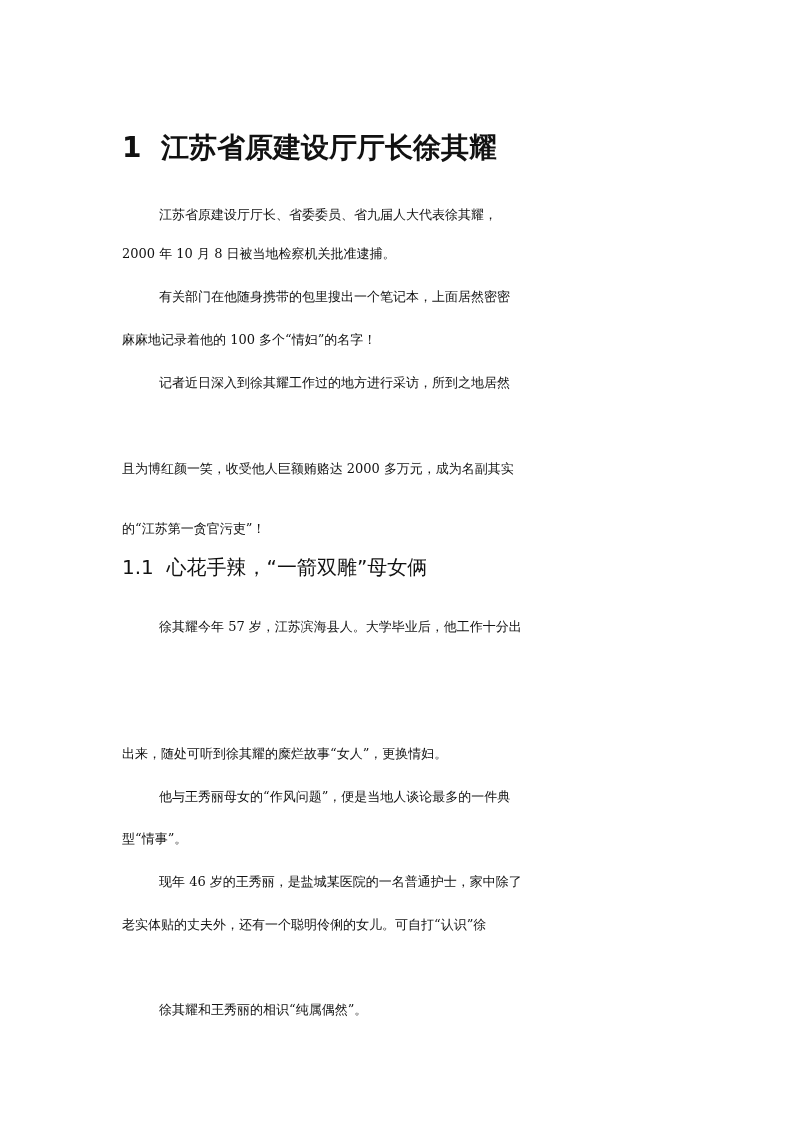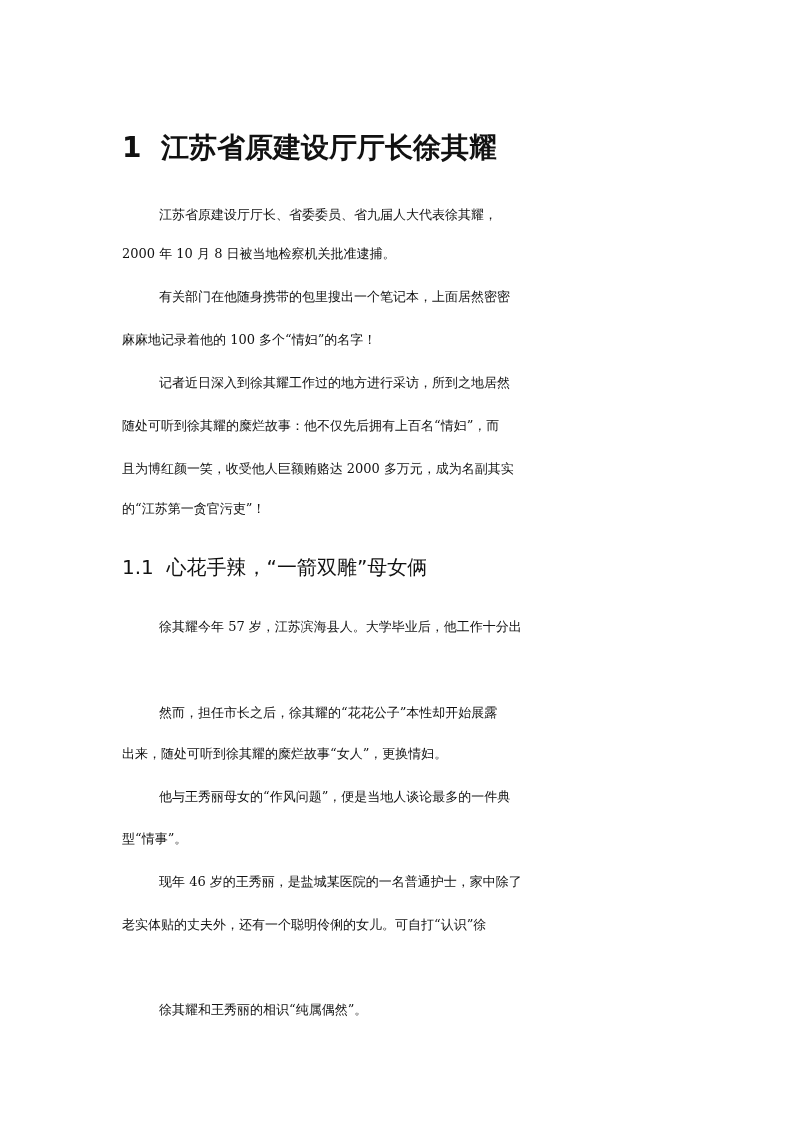--- a/index.html
+++ b/index.html
@@ -19,29 +19,27 @@
 <div class="page">
   <div class="h1">
     <span>1</span>&nbsp;&nbsp;<span>江苏省原建设厅厅长徐其耀</span>
   </div>
 
   <div class="line ind" style="top:203px">江苏省原建设厅厅长、省委委员、省九届人大代表徐其耀，</div>
   <div class="line" style="top:242px">2000 年 10 月 8 日被当地检察机关批准逮捕。</div>
   <div class="line ind" style="top:285px">有关部门在他随身携带的包里搜出一个笔记本，上面居然密密</div>
   <div class="line" style="top:328px">麻麻地记录着他的 100 多个“情妇”的名字！</div>
   <div class="line ind" style="top:371px">记者近日深入到徐其耀工作过的地方进行采访，所到之地居然</div>
-  <div class="line" style="top:414px">随处可听到徐其耀的糜烂故事：他不仅先后拥有上百名“情妇”，而</div>
   <div class="line" style="top: 457px; transform-origin: left top; transform: scaleX(0.998217);">且为博红颜一笑，收受他人巨额贿赂达 2000 多万元，成为名副其实</div>
-  <div class="line" style="top:497px">的“江苏第一贪官污吏”！</div>
+  <div class="line" style="top:517px">的“江苏第一贪官污吏”！</div>
 
   <div class="h2">
     <span>1.1</span>&nbsp;&nbsp;<span>心花手辣，“一箭双雕”母女俩</span>
   </div>
 
   <div class="line ind" style="top:615px">徐其耀今年 57 岁，江苏滨海县人。大学毕业后，他工作十分出</div>
-  <div class="line ind" style="top:701px">然而，担任市长之后，徐其耀的“花花公子”本性却开始展露</div>
   <div class="line" style="top:742px">出来，随处可听到徐其耀的糜烂故事“女人”，更换情妇。</div>
   <div class="line ind" style="top:785px">他与王秀丽母女的“作风问题”，便是当地人谈论最多的一件典</div>
   <div class="line" style="top:827px">型“情事”。</div>
   <div class="line ind" style="top:870px">现年 46 岁的王秀丽，是盐城某医院的一名普通护士，家中除了</div>
   <div class="line" style="top:913px">老实体贴的丈夫外，还有一个聪明伶俐的女儿。可自打“认识”徐</div>
   <div class="line ind" style="top:998px">徐其耀和王秀丽的相识“纯属偶然”。</div>
 </div>
 
 </body></html>

